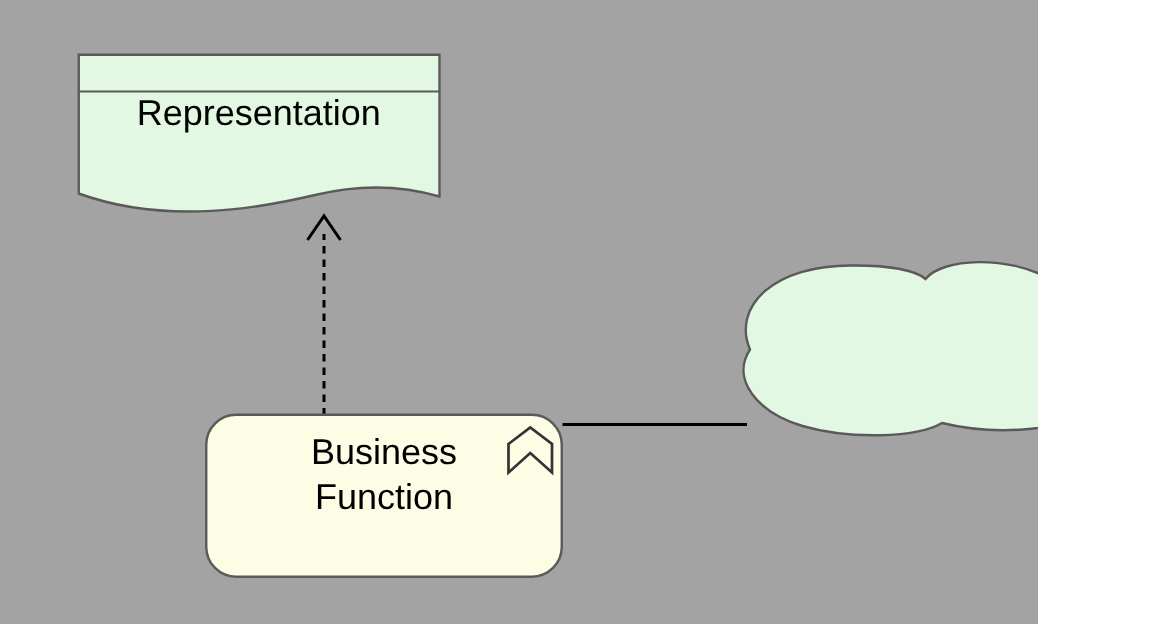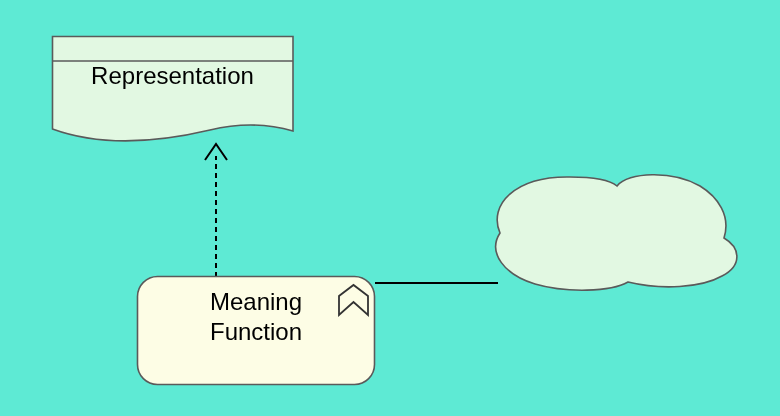--- a/index.html
+++ b/index.html
@@ -1,17 +1,17 @@
 <!DOCTYPE html>
 <html><head>
 <meta charset="utf-8">
 <style>
   html,body{margin:0;padding:0;background:#ffffff;}
   .canvas{
-    position:relative;width:780px;height:416px;background:#5eead4;
+    position:relative;width:692px;height:416px;background:#a3a3a3;
     font-family:"Liberation Sans", sans-serif;overflow:hidden;
   }
   .layer{position:absolute;left:0;top:0;}
   .shape{stroke:#5a5a5a;stroke-width:1.6;}
   .divider{stroke:#5a5a5a;stroke-width:1.4;}
   .icon-stroke{stroke:#333333;stroke-width:1.8;fill:none;stroke-linejoin:miter;}
   .rel{stroke:#000000;stroke-width:2;fill:none;}
   .dashed{stroke-dasharray:5 4;}
   .label{
     position:absolute;display:flex;align-items:center;justify-content:center;
@@ -53,16 +53,16 @@
 
     <g>
       <rect class="shape" x="137.5" y="276.5" width="237" height="108" rx="20" ry="20" fill="#fdfde5"></rect>
       <path class="icon-stroke" d="M339 315 V296 L353.5 285 L368 296 V315 L353.5 302 Z"></path>
     </g>
   </svg>
 
   <div class="label" style="left:52px;top:61px;width:241px;height:30px;">Representation</div>
 
 
-  <div class="label label-two-line" style="left:137px;top:287px;width:238px;height:60px;">Meaning
+  <div class="label label-two-line" style="left:137px;top:287px;width:238px;height:60px;">Business
 Function</div>
 
 </div>
 
 </body></html>

